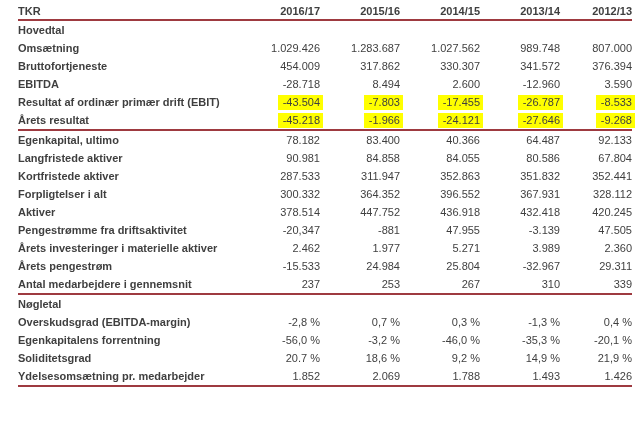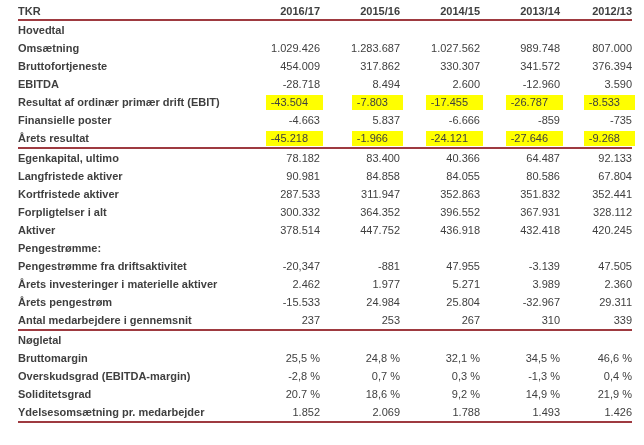--- a/index.html
+++ b/index.html
@@ -38,21 +38,21 @@
     height: 18px;
     padding: 0;
     vertical-align: middle;
     white-space: nowrap;
   }
   td.label { text-align: left; font-weight: bold; }
   tr.rule-below td { border-bottom: 2px solid var(--rule, #9e3a40); }
   tr.gap-before td { }
   .hl {
     background: var(--highlight, #ffff00);
-    padding: 1px 15px 2px 5px;
+    padding: 1px 3px 2px 5px;
     margin-right: -3px;
     display: inline-block;
   }
 </style>
 </head>
 <body>
 
 <div class="page" style="color: rgb(63, 63, 63);">
   <table class="fin">
     <colgroup>
@@ -107,28 +107,20 @@
           <td class="num">3.590</td>
         </tr>
         <tr>
           <td class="label">Resultat af ordinær primær drift (EBIT)</td>
           <td class="num"><span class="hl">-43.504</span></td>
           <td class="num"><span class="hl">-7.803</span></td>
           <td class="num"><span class="hl">-17.455</span></td>
           <td class="num"><span class="hl">-26.787</span></td>
           <td class="num"><span class="hl">-8.533</span></td>
         </tr>
-        <tr>
-          <td class="label">Finansielle poster</td>
-          <td class="num">-4.663</td>
-          <td class="num">5.837</td>
-          <td class="num">-6.666</td>
-          <td class="num">-859</td>
-          <td class="num">-735</td>
-        </tr>
         <tr class="rule-below">
           <td class="label">Årets resultat</td>
           <td class="num"><span class="hl">-45.218</span></td>
           <td class="num"><span class="hl">-1.966</span></td>
           <td class="num"><span class="hl">-24.121</span></td>
           <td class="num"><span class="hl">-27.646</span></td>
           <td class="num"><span class="hl">-9.268</span></td>
         </tr>
         <tr>
           <td class="label">Egenkapital, ultimo</td>
@@ -164,28 +156,20 @@
         </tr>
         <tr>
           <td class="label">Aktiver</td>
           <td class="num">378.514</td>
           <td class="num">447.752</td>
           <td class="num">436.918</td>
           <td class="num">432.418</td>
           <td class="num">420.245</td>
         </tr>
         <tr>
-          <td class="label">Pengestrømme:</td>
-          <td class="num"></td>
-          <td class="num"></td>
-          <td class="num"></td>
-          <td class="num"></td>
-          <td class="num"></td>
-        </tr>
-        <tr>
           <td class="label">Pengestrømme fra driftsaktivitet</td>
           <td class="num">-20,347</td>
           <td class="num">-881</td>
           <td class="num">47.955</td>
           <td class="num">-3.139</td>
           <td class="num">47.505</td>
         </tr>
         <tr>
           <td class="label">Årets investeringer i materielle aktiver</td>
           <td class="num">2.462</td>
@@ -212,34 +196,34 @@
         </tr>
         <tr class="gap-before">
           <td class="label">Nøgletal</td>
           <td class="num"></td>
           <td class="num"></td>
           <td class="num"></td>
           <td class="num"></td>
           <td class="num"></td>
         </tr>
         <tr>
-          <td class="label">Bruttomargin</td>
-          <td class="num">25,5 %</td>
-          <td class="num">24,8 %</td>
-          <td class="num">32,1 %</td>
-          <td class="num">34,5 %</td>
-          <td class="num">46,6 %</td>
-        </tr>
-        <tr>
           <td class="label">Overskudsgrad (EBITDA-margin)</td>
           <td class="num">-2,8 %</td>
           <td class="num">0,7 %</td>
           <td class="num">0,3 %</td>
           <td class="num">-1,3 %</td>
           <td class="num">0,4 %</td>
+        </tr>
+        <tr>
+          <td class="label">Egenkapitalens forrentning</td>
+          <td class="num">-56,0 %</td>
+          <td class="num">-3,2 %</td>
+          <td class="num">-46,0 %</td>
+          <td class="num">-35,3 %</td>
+          <td class="num">-20,1 %</td>
         </tr>
         <tr>
           <td class="label">Soliditetsgrad</td>
           <td class="num">20.7 %</td>
           <td class="num">18,6 %</td>
           <td class="num">9,2 %</td>
           <td class="num">14,9 %</td>
           <td class="num">21,9 %</td>
         </tr>
         <tr class="rule-below">

